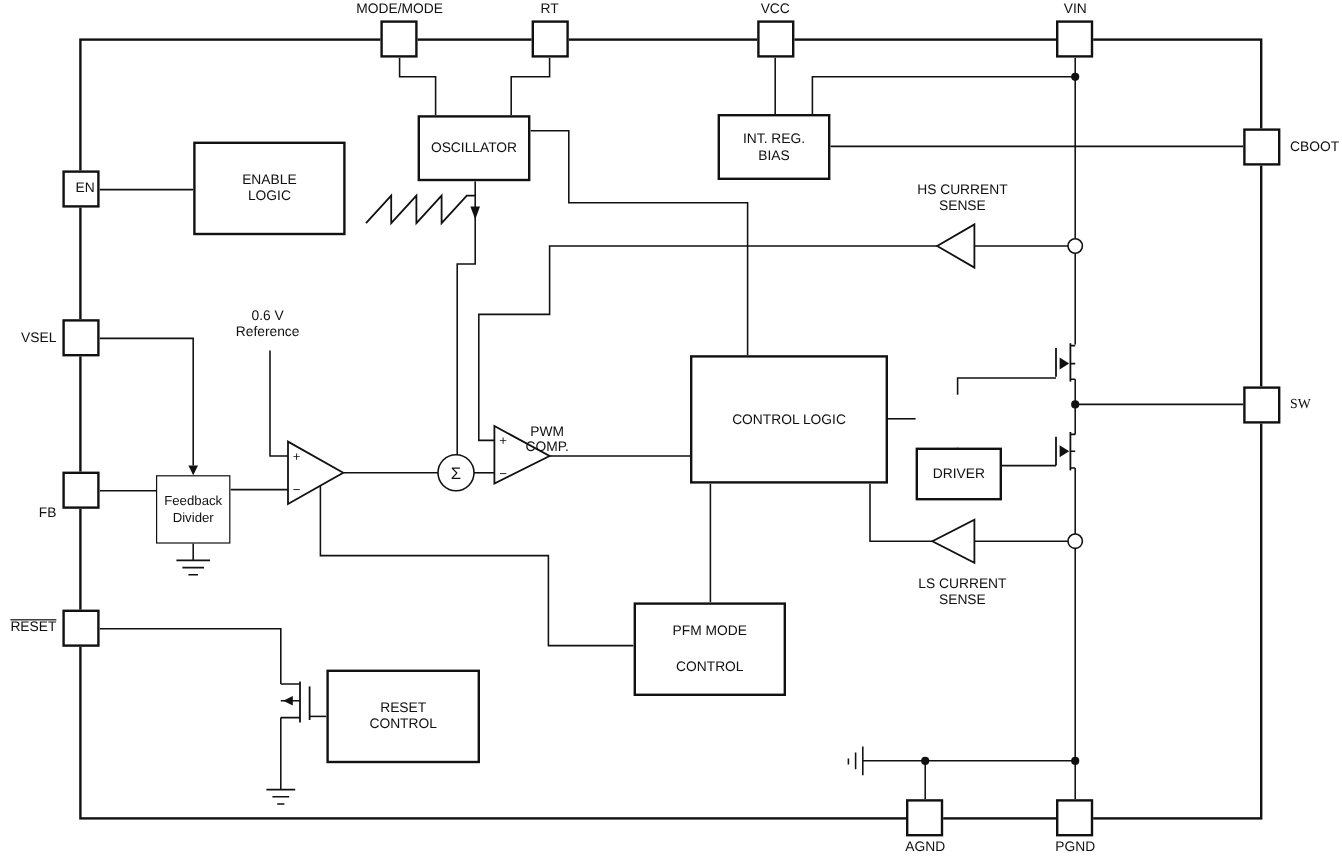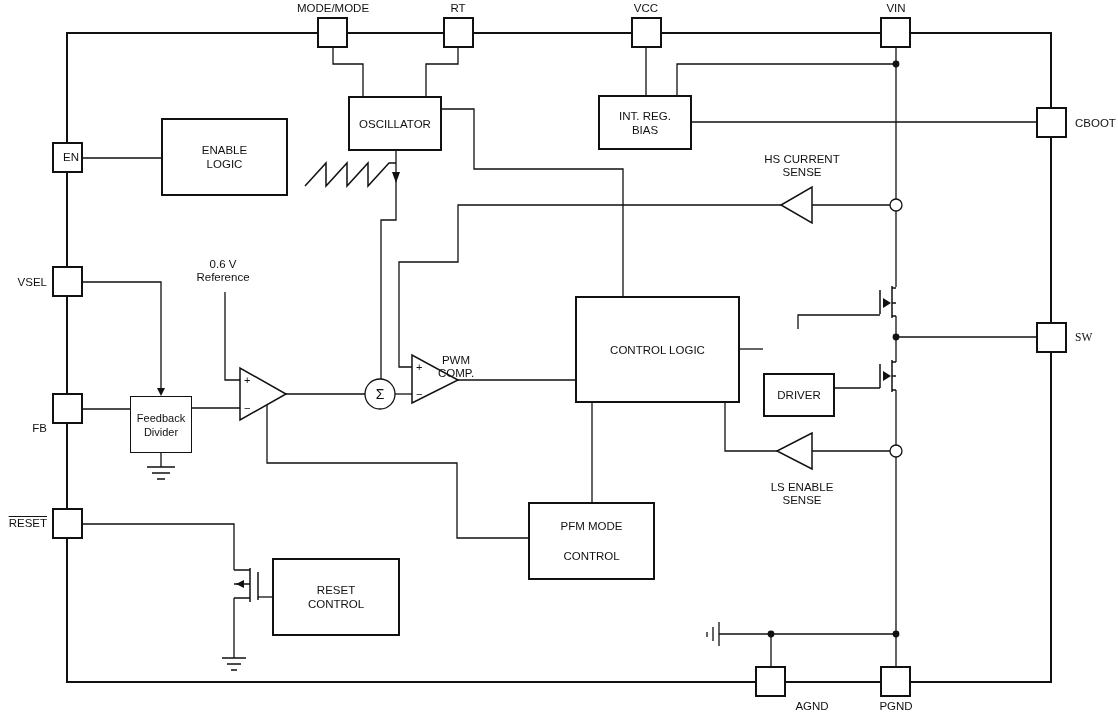--- a/index.html
+++ b/index.html
@@ -178,33 +178,33 @@
   <div class="lbl lbl-c" style="left:333px;top:2px;">MODE/MODE</div>
   <div class="lbl lbl-c" style="left:458px;top:2px;">RT</div>
   <div class="lbl lbl-c" style="left:646px;top:2px;">VCC</div>
   <div class="lbl lbl-c" style="left:896px;top:2px;">VIN</div>
   <div class="lbl lbl-r" style="left:47px;top:151px;margin-left:32px;">EN</div>
   <div class="lbl lbl-r" style="left:47px;top:276px;">VSEL</div>
   <div class="lbl lbl-r" style="left:47px;top:402px;margin-top:20px;">FB</div>
   <div class="lbl lbl-r overline" style="left:47px;top:517px;">RESET</div>
   <div class="lbl" style="left:1075px;top:117px;text-align:right;">CBOOT</div>
   <div class="lbl" style="left:1075px;top:331px;font-family:Liberation Serif, serif;">SW</div>
-  <div class="lbl lbl-c" style="left:771px;top:700px;margin-left:41px;">AGND</div>
+  <div class="lbl lbl-c" style="left:771px;top:700px;">AGND</div>
   <div class="lbl lbl-c" style="left:896px;top:700px;">PGND</div>
 
   <div class="lbl lbl-c" style="left:223px;top:258px;">
     <div>0.6 V</div>
     <div>Reference</div>
   </div>
   <div class="lbl lbl-c" style="left:456px;top:322px;margin-top:32px;">
     <div>PWM</div>
     <div>COMP.</div>
   </div>
   <div class="lbl lbl-c" style="left:802px;top:153px;text-align:center;">
     <div>HS CURRENT</div>
     <div>SENSE</div>
   </div>
   <div class="lbl lbl-c" style="left:802px;top:481px;">
-    <div>LS ENABLE</div>
+    <div>LS CURRENT</div>
     <div>SENSE</div>
   </div>
 
 </div>
 
 </body></html>

